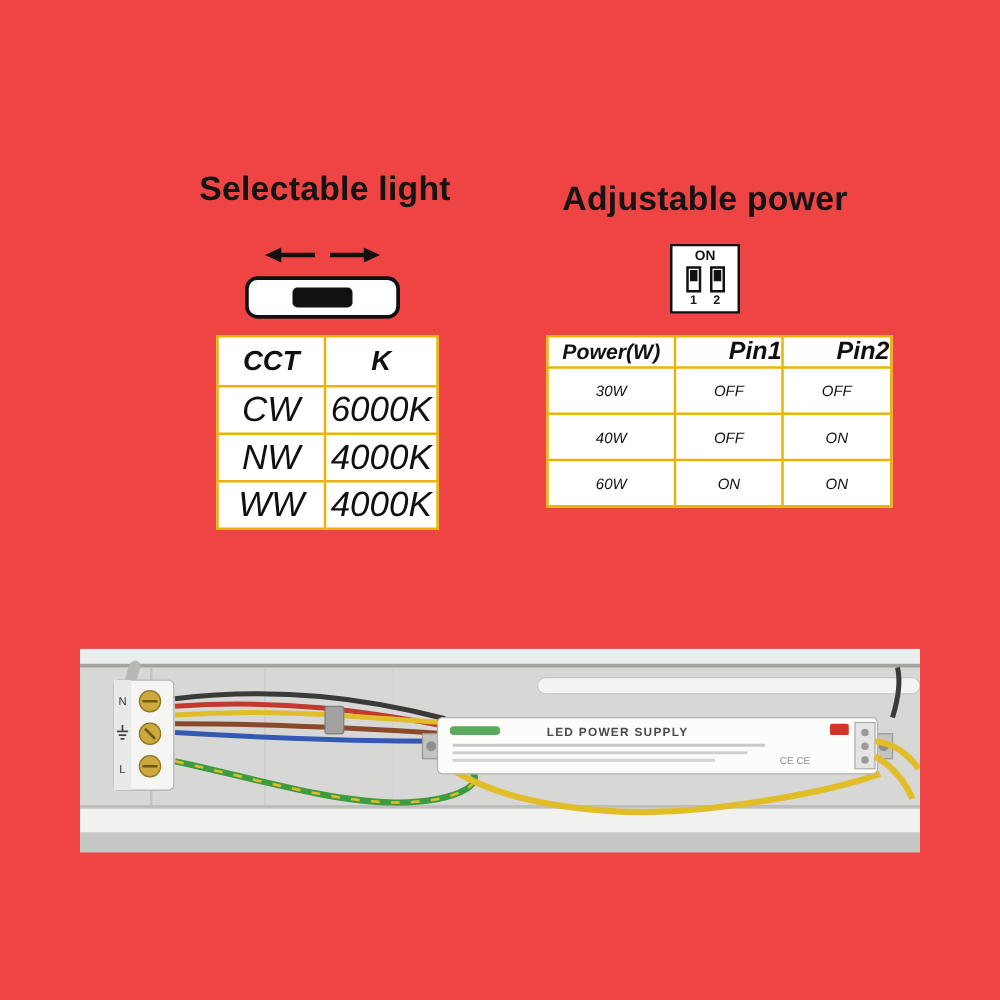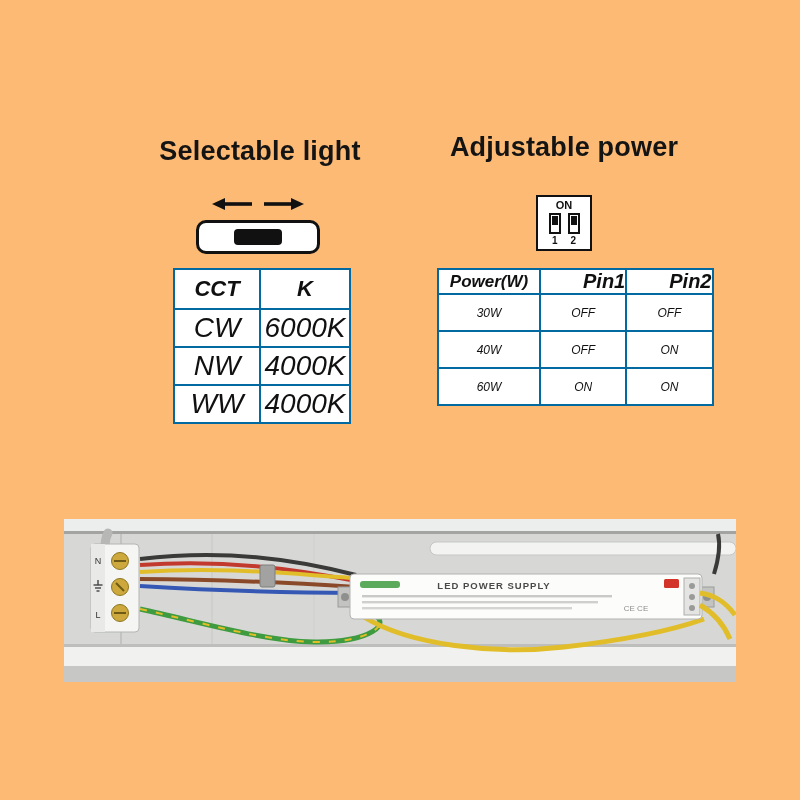--- a/index.html
+++ b/index.html
@@ -1,41 +1,41 @@
 <!DOCTYPE html>
 <html><head>
 <meta charset="utf-8">
 <style>
   * { margin:0; padding:0; box-sizing:border-box; }
   html,body { width:800px; height:800px; background:#ffffff; font-family:"Liberation Sans", sans-serif; }
-  .page { position:relative; width:800px; height:800px; background:#fdba74; overflow:hidden; }
+  .page { position:relative; width:800px; height:800px; background:#ef4444; overflow:hidden; }
 
   .title { position:absolute; color:#141414; font-size:27px; font-weight:bold; letter-spacing:.2px; text-align:center; }
   .t-sel { left:150px; top:136px; width:220px; }
-  .t-adj { left:438px; top:132px; width:252px; }
+  .t-adj { left:438px; top:144px; width:252px; }
 
   
   .slider { position:absolute; left:196px; top:197px; width:124px; text-align:center; }
   .slider-body { margin-top:5px; height:34px; border:3px solid #111; border-radius:10px; background:#fff;
                  display:flex; align-items:center; justify-content:center; }
   .slider-knob { width:48px; height:16px; background:#111; border-radius:4px; }
 
   
   .dip { position:absolute; left:536px; top:195px; width:56px; height:56px; border:2.5px solid #111;
          background:#fff; display:flex; flex-direction:column; align-items:center; padding-top:2px; }
   .dip-on { font-size:11px; font-weight:bold; color:#111; line-height:12px; }
   .dip-switches { display:flex; gap:7px; margin-top:2px; }
   .dip-sw { width:12px; height:21px; border:2px solid #111; background:#fff; }
   .dip-sw .knob { margin:1px auto 0 auto; width:6px; height:9px; background:#111; }
   .dip-nums { display:flex; gap:13px; font-size:10px; font-weight:bold; color:#111; margin-top:1px; }
 
   
   .tbl { position:absolute; border-collapse:collapse; background:#fff; color:#101010;
          font-style:italic; text-align:center; }
-  .tbl th, .tbl td { border:2px solid #0369a1; vertical-align:middle;text-align:center; }
+  .tbl th, .tbl td { border:2px solid #eab308; vertical-align:middle;text-align:center; }
   .cct { left:173px; top:268px; }
   .cct th { height:40px; font-size:22px; }
   .cct th.c0 { width:86px; } .cct th.c1 { width:90px; }
   .cct td { height:38px; font-size:28px; }
   .power { left:437px; top:268px; }
   .power th { height:22px; font-size:20px; }
   .power th.c0 { width:102px; font-size:17px; }
   .power th.c1, .power th.c2 { width:70px;padding-left:42px; }
   .power td { height:37px; font-size:12px; }
 

